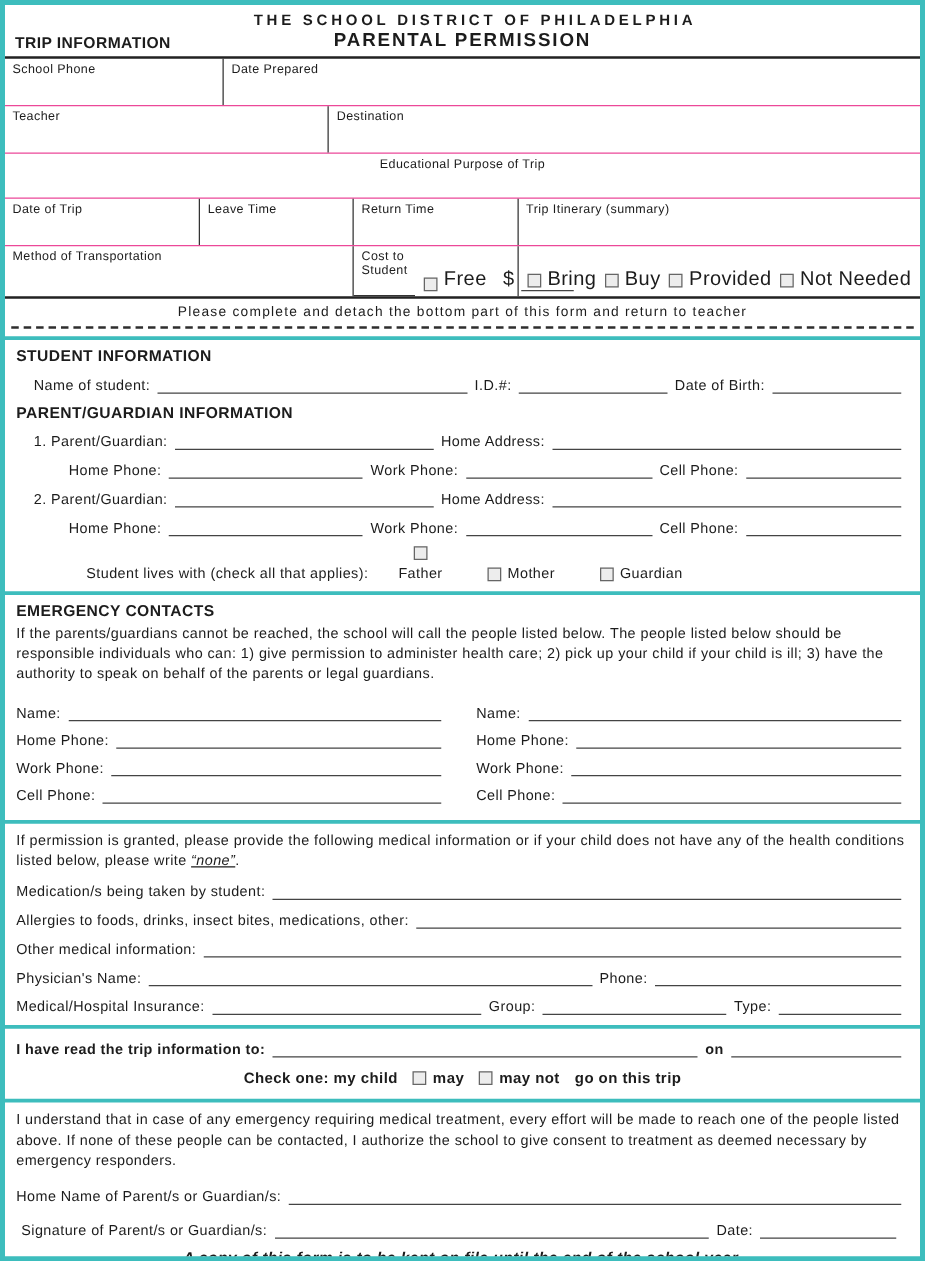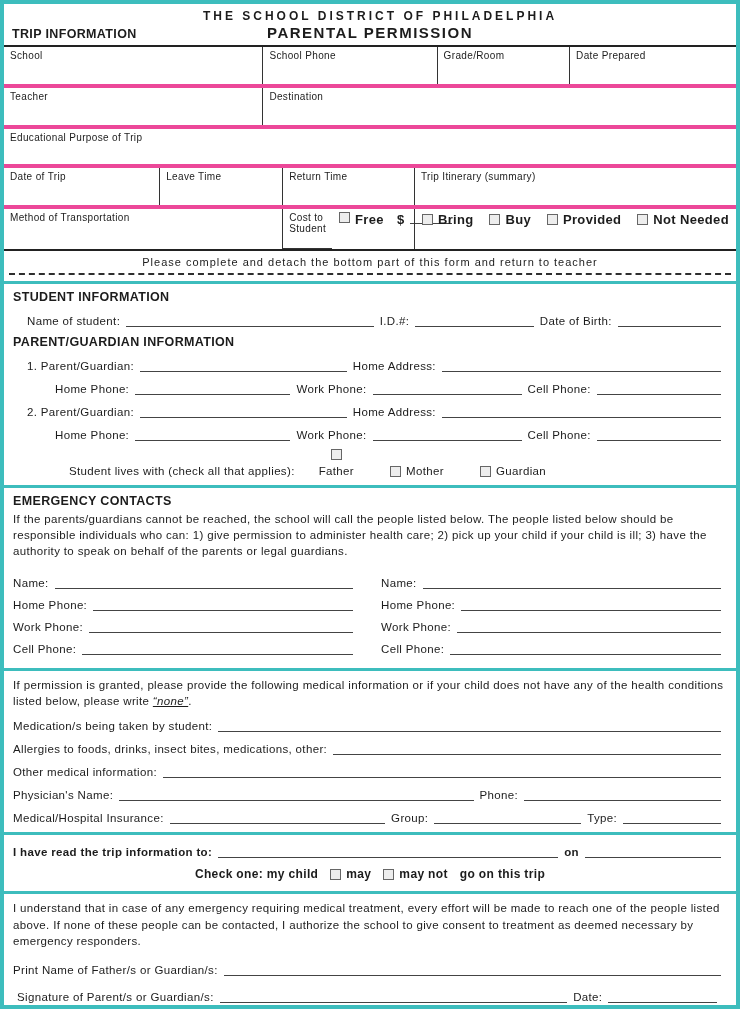--- a/index.html
+++ b/index.html
@@ -18,31 +18,31 @@
   }
   
   .header{text-align:center;padding-top:5px;}
   .district{font-size:12px;letter-spacing:3px;font-weight:bold;padding-left:20px;}
   .title-row{position:relative;height:21px;margin-top:1px;}
   .trip-label{position:absolute;left:8px;top:3px;font-weight:bold;font-size:12.5px;}
   .form-title{font-weight:bold;font-size:15px;letter-spacing:1.5px;}
   
   .grid{border-top:2px solid #222;border-bottom:2px solid #222;}
   .trow{display:flex;}
-  .trow + .trow{border-top:4px solid #ec4899;}
+  .trow + .trow{border-top:1px solid #ec4899;}
   .tcell{padding:3px 6px;font-size:10px;min-height:37px;}
   .tcell + .tcell{border-left:1px solid #333;}
   .h35{min-height:35px;} .h40{min-height:40px;}
   .cw1{width:35.3%;} .cw2{width:23.8%;} .cw3{width:18.1%;} .cw4{width:22.8%;}
-  .cw5{width:64.7%;} .cw-full{width:100%;}
+  .cw5{width:64.7%;} .cw-full{width:100%;text-align:center;}
   .dw1{width:21.2%;} .dw2{width:16.8%;} .dw3{width:18%;} .dw4{width:44%;}
   .ew1{width:38%;} .ew2{width:18%;} .ew3{width:44%;}
   .split{padding:0;display:flex;flex-direction:row;}
   .cell-head{font-size:10px;padding:3px 6px 2px;border-bottom:1px solid #333;}
-  .cell-body{display:flex;align-items:flex-start;gap:5px;padding:3px 7px 4px;font-size:13px;flex:1;font-weight:bold;}
+  .cell-body{display:flex;align-items:flex-end;gap:5px;padding:3px 7px 4px;font-size:16px;flex:1;}
   .cell-body.spread{justify-content:space-between;}
   .cbgroup{display:flex;align-items:center;gap:5px;}
   .cb{width:11px;height:11px;border:1px solid #666;background:#ededed;display:inline-block;flex:none;}
   .dollar-line{border-bottom:1px solid #444;width:42px;height:12px;display:inline-block;}
   
   .detach-note{text-align:center;font-size:11px;letter-spacing:1px;margin-top:5px;}
   .dashes{border-top:2px dashed #2e2e2e;margin:5px 5px 2px;height:0;}
   .rule{border-top:3px solid var(--teal);margin:6px 0;height:0;}
   
   .section{padding:0 9px;}
@@ -71,23 +71,21 @@
   <div class="header">
     <div class="district">THE SCHOOL DISTRICT OF PHILADELPHIA</div>
     <div class="title-row">
       <span class="trip-label">TRIP INFORMATION</span>
       <div class="form-title">PARENTAL PERMISSION</div>
     </div>
   </div>
 
   <div class="grid">
     <div class="trow">
-      <div class="tcell cw1">School</div>
       <div class="tcell cw2">School Phone</div>
-      <div class="tcell cw3">Grade/Room</div>
       <div class="tcell cw4">Date Prepared</div>
     </div>
     <div class="trow">
       <div class="tcell cw1">Teacher</div>
       <div class="tcell cw5">Destination</div>
     </div>
     <div class="trow">
       <div class="tcell cw-full h35">Educational Purpose of Trip</div>
     </div>
     <div class="trow">
@@ -291,21 +289,21 @@
       </span>
       <span>go on this trip</span>
     </div>
   </div>
 
   <div class="rule"></div>
 
   <div class="section">
     <p class="para" style="margin-bottom:12px;">I understand that in case of any emergency requiring medical treatment, every effort will be made to reach one of the people listed above. If none of these people can be contacted, I authorize the school to give consent to treatment as deemed necessary by emergency responders.</p>
     <div class="frow" style="margin:12px 0;">
-      <span class="lbl">Print Name of Father/s or Guardian/s:</span>
+      <span class="lbl">Home Name of Parent/s or Guardian/s:</span>
       <span class="fill"></span>
     </div>
     <div class="frow" style="margin:12px 4px 6px;">
       <span class="lbl">Signature of Parent/s or Guardian/s:</span>
       <span class="fill" style="flex:3.2"></span>
       <span class="lbl">Date:</span>
       <span class="fill" style="flex:1"></span>
     </div>
   </div>
 

